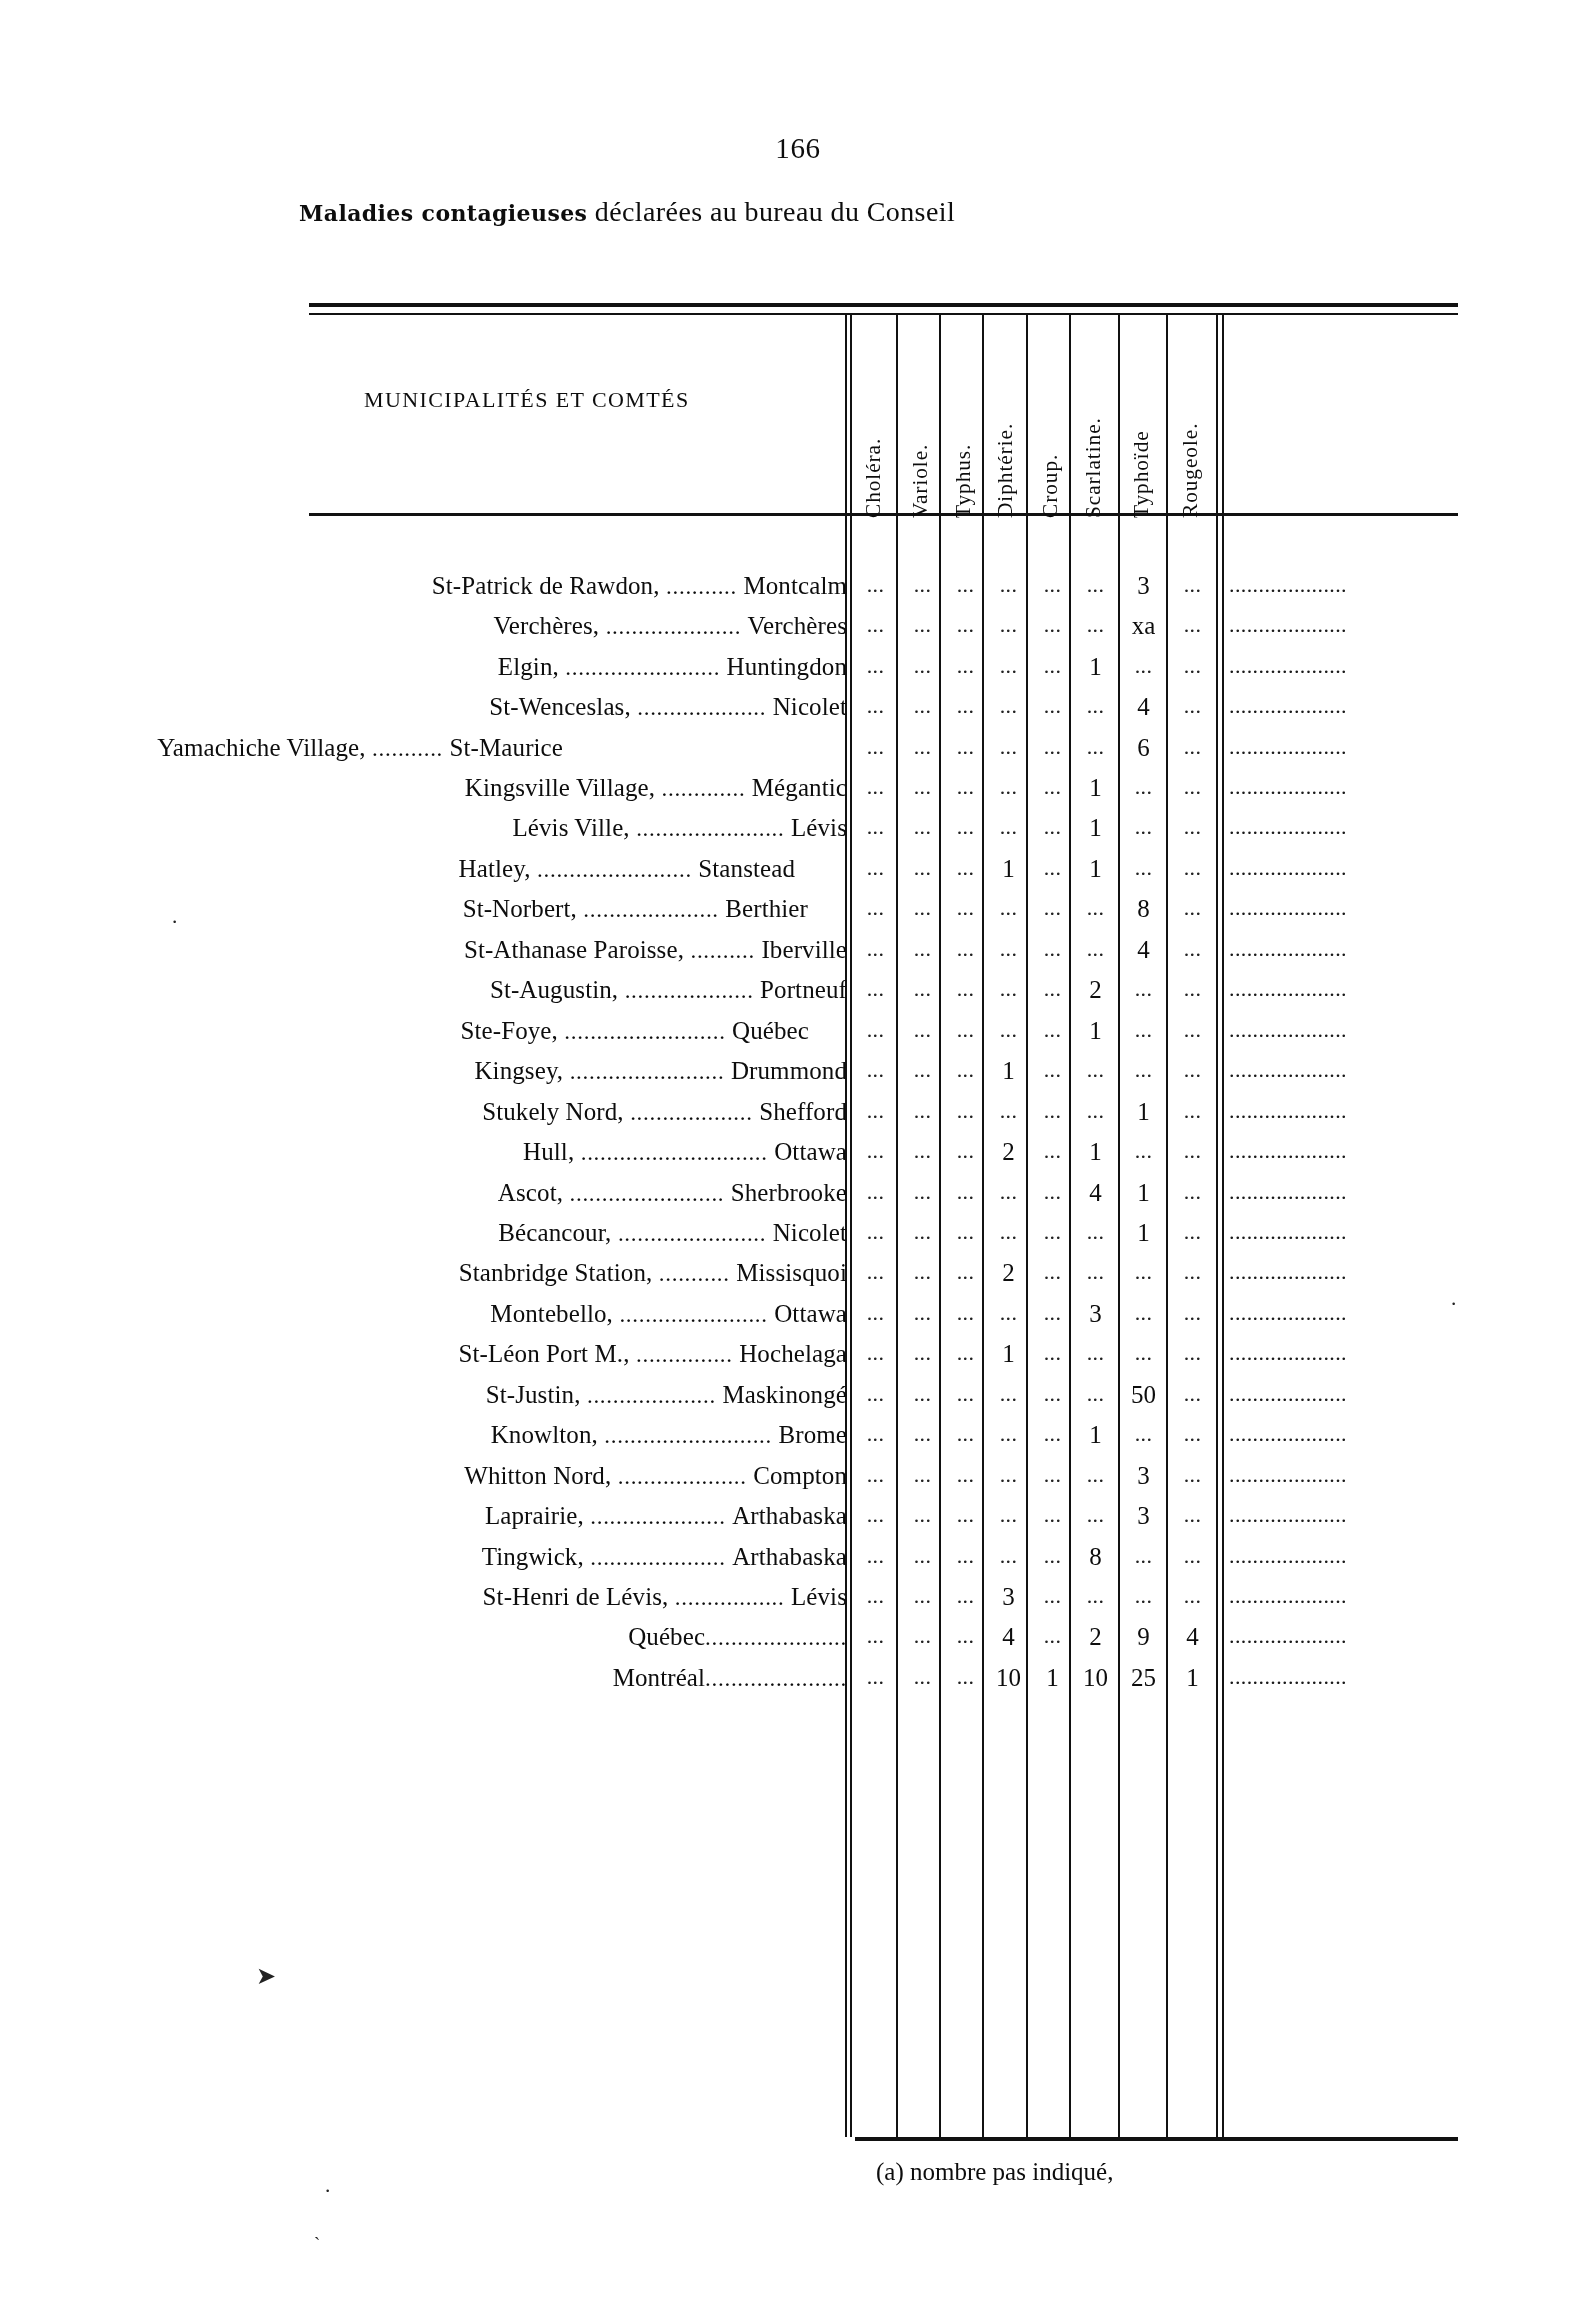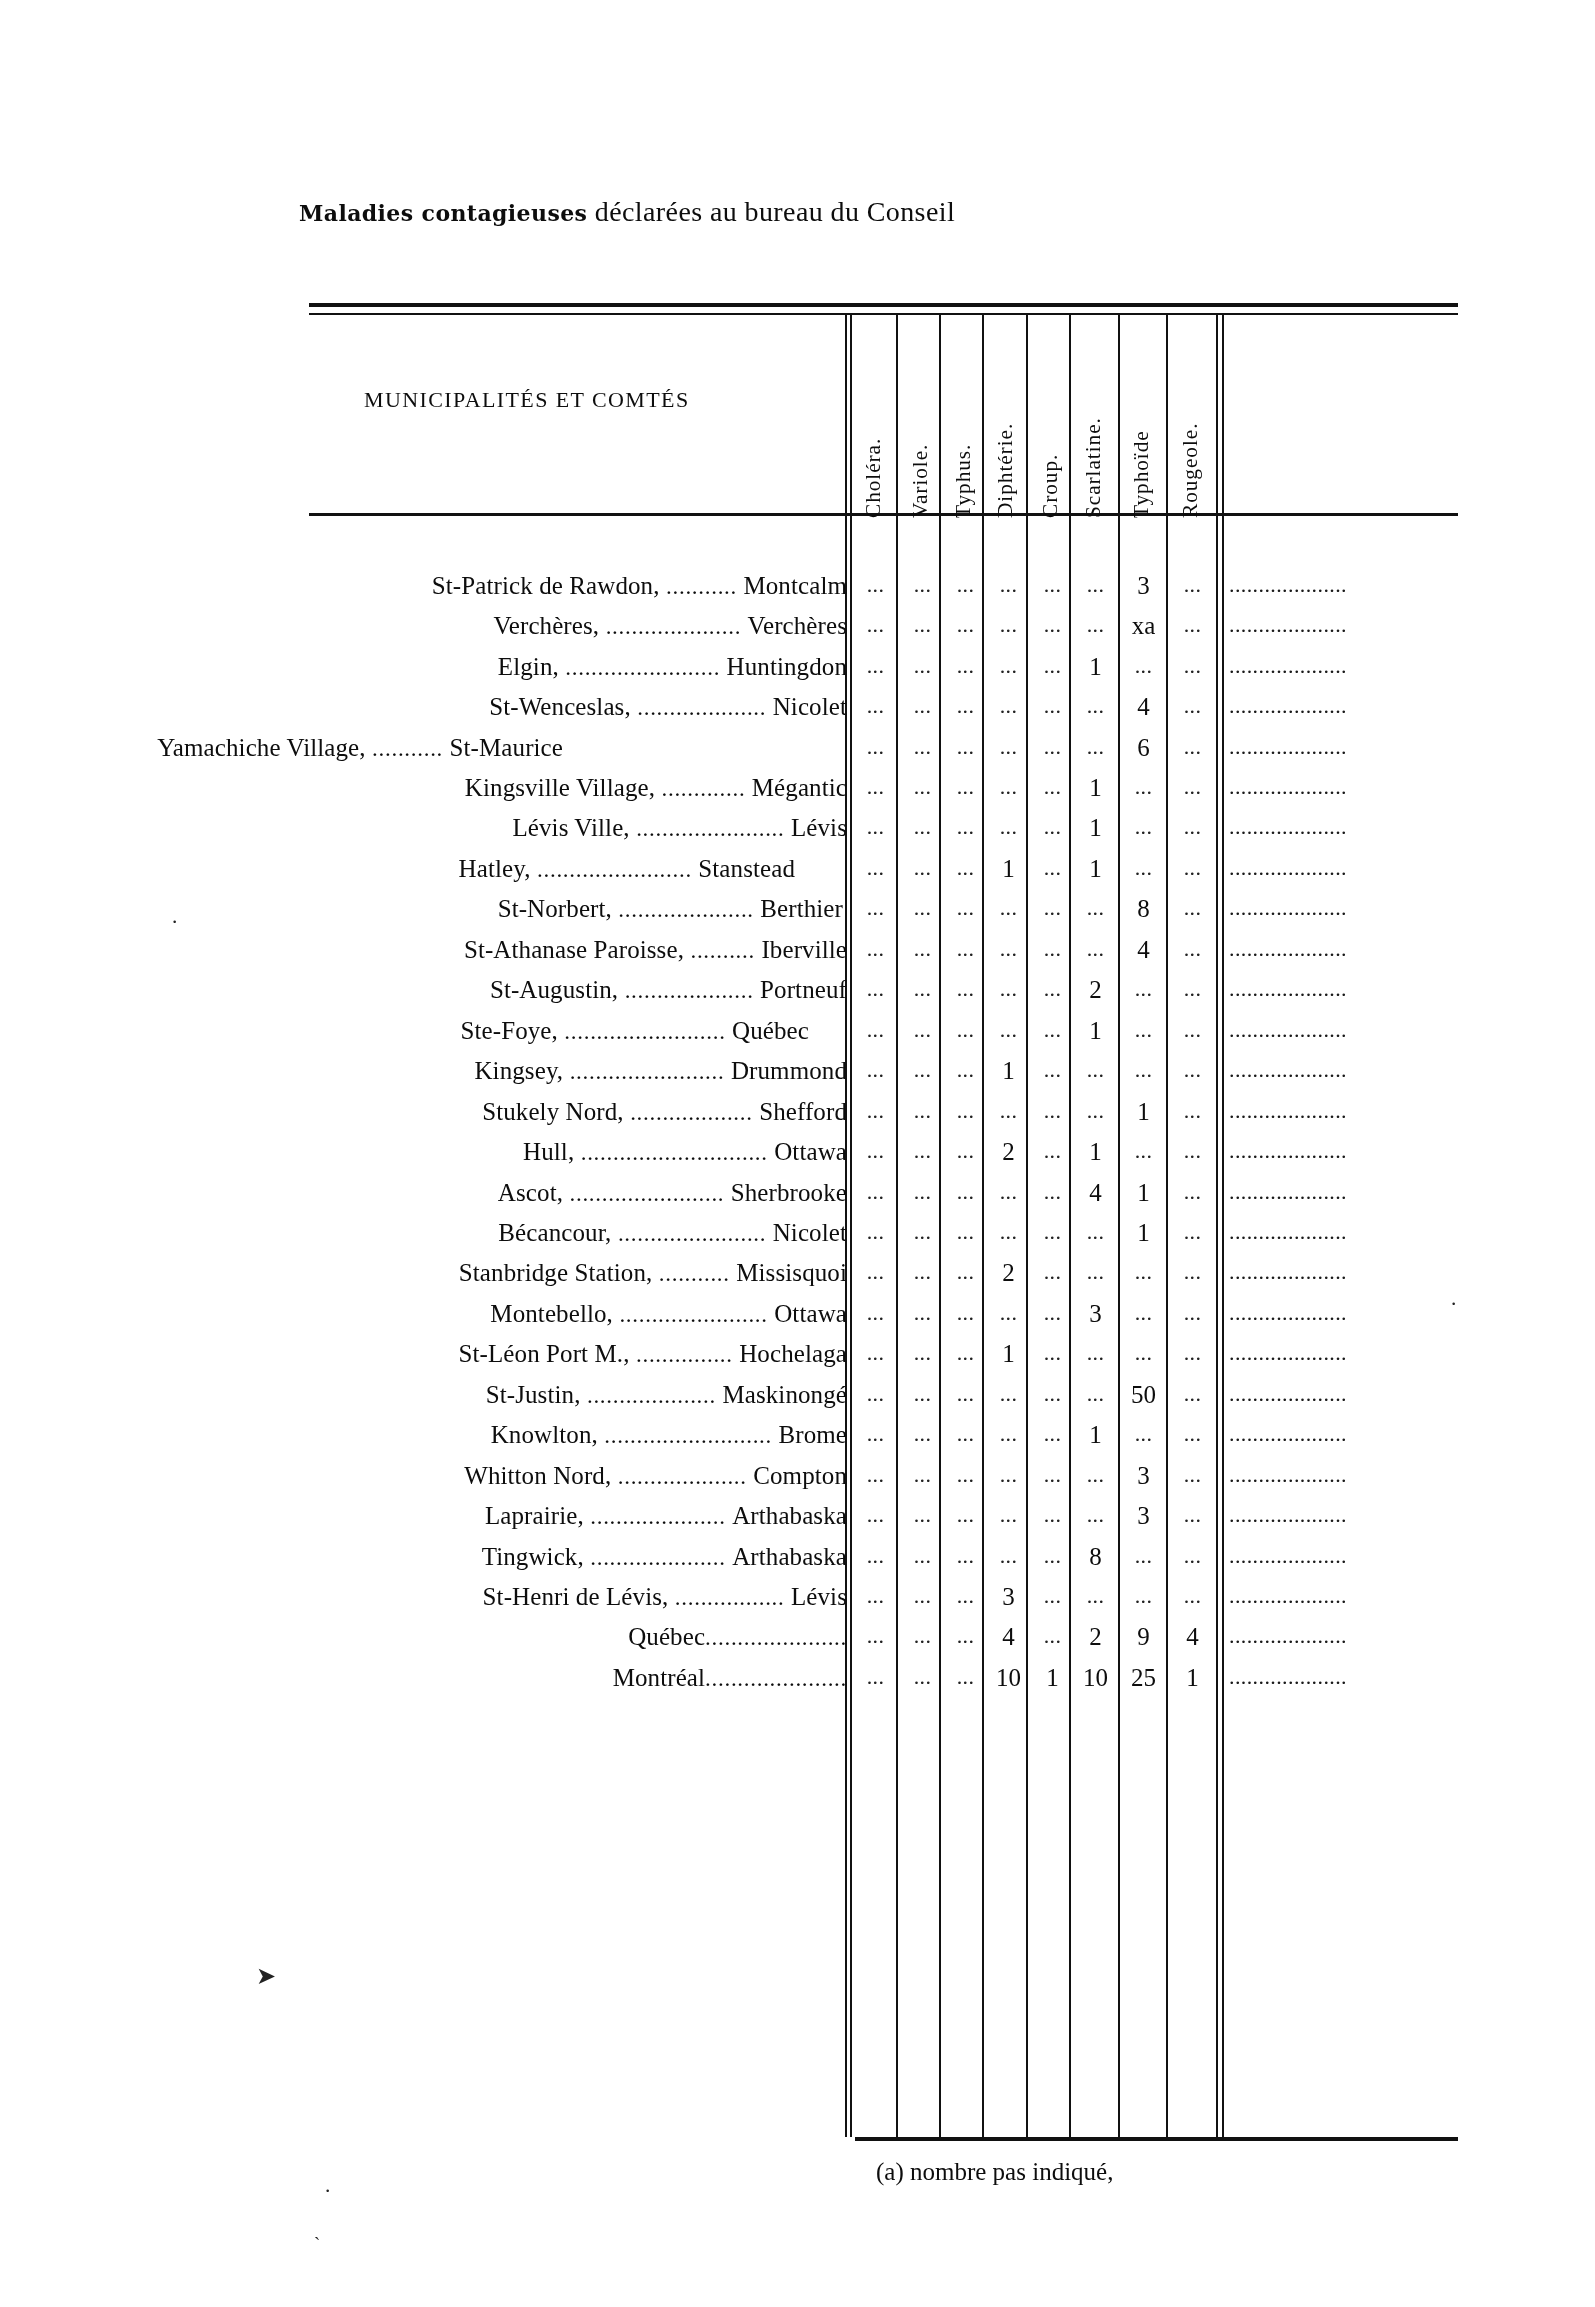--- a/index.html
+++ b/index.html
@@ -137,20 +137,21 @@
     position: absolute;
     color: #222;
     font-size: 21.4px;
   }
 </style>
 </head>
 <body>
 
 <div class="page">
 
+  <div class="page-number">166</div>
 
   <div class="heading">
     <span class="hd-bold">Maladies contagieuses</span><span class="hd-rest"> déclarées au bureau du Conseil</span>
   </div>
 
   <div class="rule rule-top1"></div>
   <div class="rule rule-top2"></div>
   <div class="rule rule-headbot"></div>
   <div class="rule rule-bottom"></div>
 
@@ -270,21 +271,21 @@
         <div class="cell dots" style="left: 902px; width: 41px; color: rgb(34, 34, 34);">...</div>
         <div class="cell dots" style="left: 945px; width: 41px; color: rgb(34, 34, 34);">...</div>
         <div class="cell" style="left: 988px; width: 41px;">1</div>
         <div class="cell dots" style="left: 1032px; width: 41px; color: rgb(34, 34, 34);">...</div>
         <div class="cell" style="left: 1075px; width: 41px;">1</div>
         <div class="cell dots" style="left: 1123px; width: 41px; color: rgb(34, 34, 34);">...</div>
         <div class="cell dots" style="left: 1172px; width: 41px; color: rgb(34, 34, 34);">...</div>
         <div class="cell dots" style="left: 1229px; width: 243px; text-align: left;">....................</div>
       </div>
       <div class="row" style="left: 0px; top: 895px; width: 1596px;">
-        <div class="label" style="right: 753px;"><span>St-Norbert,</span><span style="letter-spacing: 0.7px; font-size: 23px;"> ..................... </span><span>Berthier</span></div>
+        <div class="label" style="right: 788px;"><span>St-Norbert,</span><span style="letter-spacing: 0.7px; font-size: 23px;"> ..................... </span><span>Berthier</span></div>
         <div class="cell dots" style="left: 855px; width: 41px; color: rgb(34, 34, 34);">...</div>
         <div class="cell dots" style="left: 902px; width: 41px; color: rgb(34, 34, 34);">...</div>
         <div class="cell dots" style="left: 945px; width: 41px; color: rgb(34, 34, 34);">...</div>
         <div class="cell dots" style="left: 988px; width: 41px; color: rgb(34, 34, 34);">...</div>
         <div class="cell dots" style="left: 1032px; width: 41px; color: rgb(34, 34, 34);">...</div>
         <div class="cell dots" style="left: 1075px; width: 41px; color: rgb(34, 34, 34);">...</div>
         <div class="cell" style="left: 1123px; width: 41px;">8</div>
         <div class="cell dots" style="left: 1172px; width: 41px; color: rgb(34, 34, 34);">...</div>
         <div class="cell dots" style="left: 1229px; width: 243px; text-align: left;">....................</div>
       </div>

